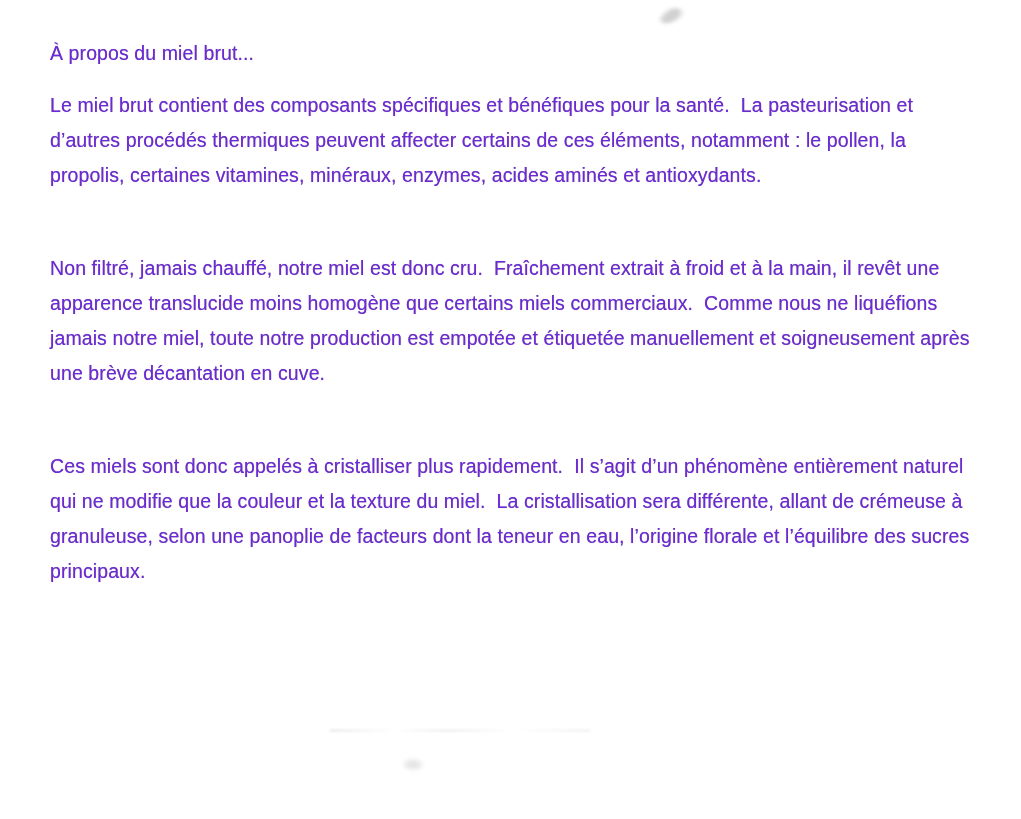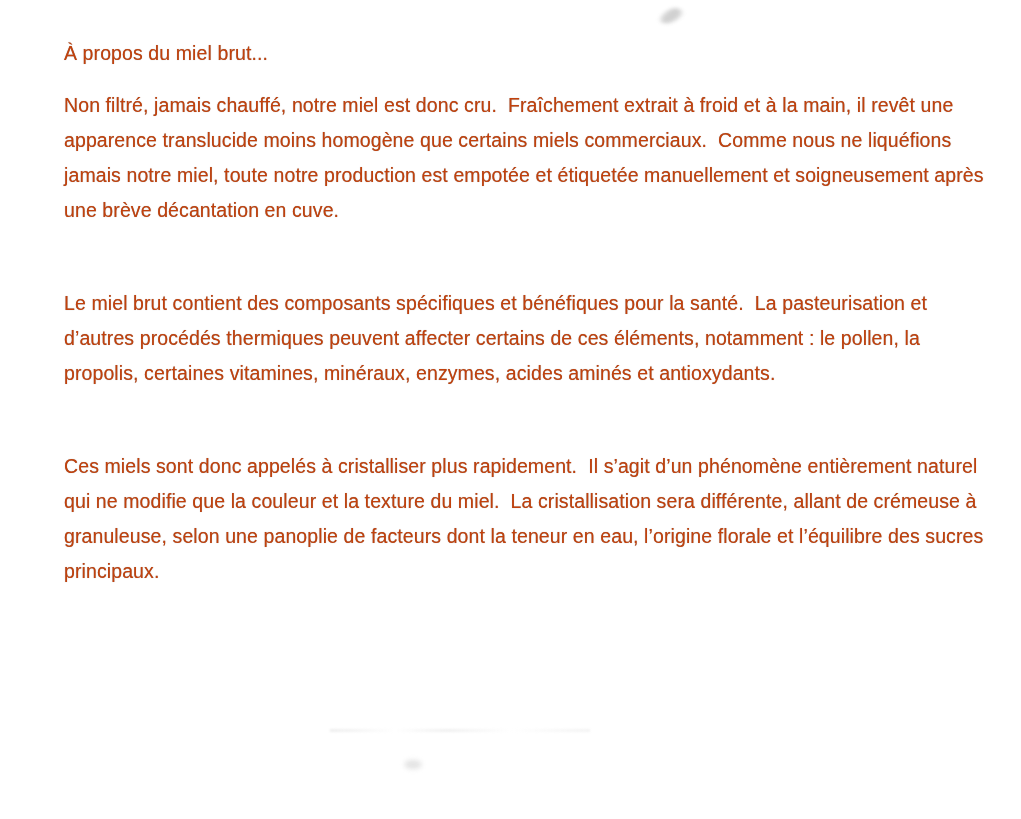--- a/index.html
+++ b/index.html
@@ -18,23 +18,23 @@
     position: absolute;
     top: 0;
     left: 0;
     width: 1021px;
     height: 819px;
     background: #ffffff;
   }
   .text-block {
     position: absolute;
     top: 36px;
-    left: 64px;
+    left: 50px;
     width: 922px;
-    color: #c2410c;
+    color: #6d28d9;
     font-size: 19.5px;
     line-height: 35px;
     letter-spacing: 0.1px;
     
     text-shadow: 0 0 0.7px rgba(45,45,45,0.55);
   }
   .doc-title {
     margin: 0 0 17px 0;
     font-weight: normal;
     font-size: 19.5px;
@@ -91,23 +91,23 @@
 </head>
 <body>
 
 <div class="page">
 
   <div class="artifact artifact-top"></div>
 
   <div class="text-block">
     <h1 class="doc-title">À propos du miel brut...</h1>
 
+    <p class="doc-paragraph">Le miel brut contient des composants spécifiques et bénéfiques pour la santé.  La pasteurisation et d’autres procédés thermiques peuvent affecter certains de ces éléments, notamment : le pollen, la propolis, certaines vitamines, minéraux, enzymes, acides aminés et antioxydants.</p>
+
     <p class="doc-paragraph">Non filtré, jamais chauffé, notre miel est donc cru.  Fraîchement extrait à froid et à la main, il revêt une apparence translucide moins homogène que certains miels commerciaux.  Comme nous ne liquéfions jamais notre miel, toute notre production est empotée et étiquetée manuellement et soigneusement après une brève décantation en cuve.</p>
-
-    <p class="doc-paragraph">Le miel brut contient des composants spécifiques et bénéfiques pour la santé.  La pasteurisation et d’autres procédés thermiques peuvent affecter certains de ces éléments, notamment : le pollen, la propolis, certaines vitamines, minéraux, enzymes, acides aminés et antioxydants.</p>
 
     <p class="doc-paragraph">Ces miels sont donc appelés à cristalliser plus rapidement.  Il s’agit d’un phénomène entièrement naturel qui ne modifie que la couleur et la texture du miel.  La cristallisation sera différente, allant de crémeuse à granuleuse, selon une panoplie de facteurs dont la teneur en eau, l’origine florale et l’équilibre des sucres principaux.</p>
 
   </div>
 
   <div class="artifact artifact-streak"></div>
   <div class="artifact artifact-bottom"></div>
 
 </div>
 

